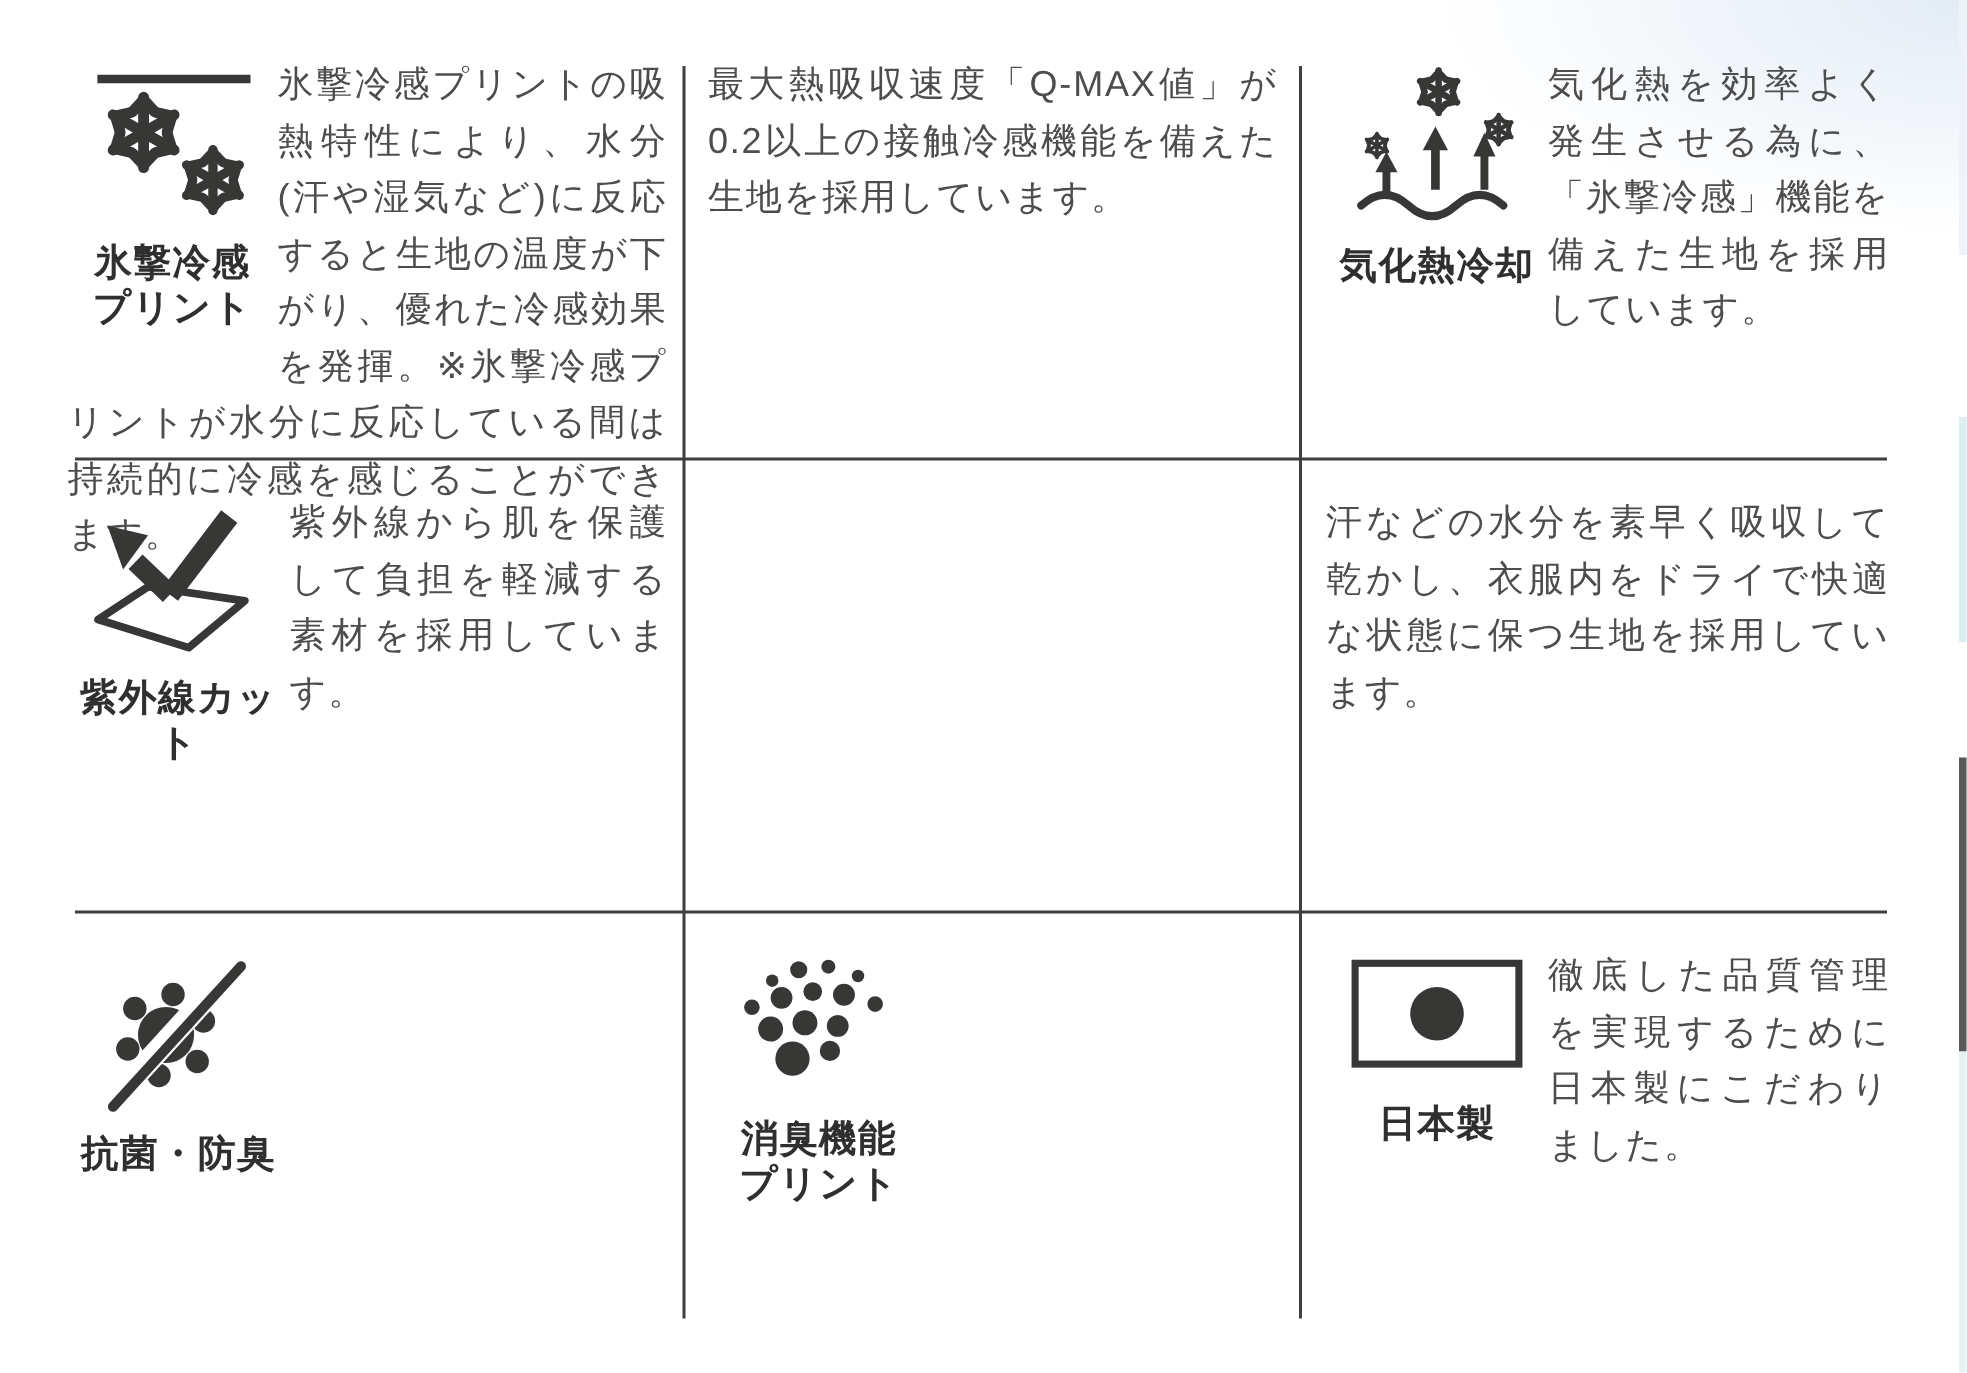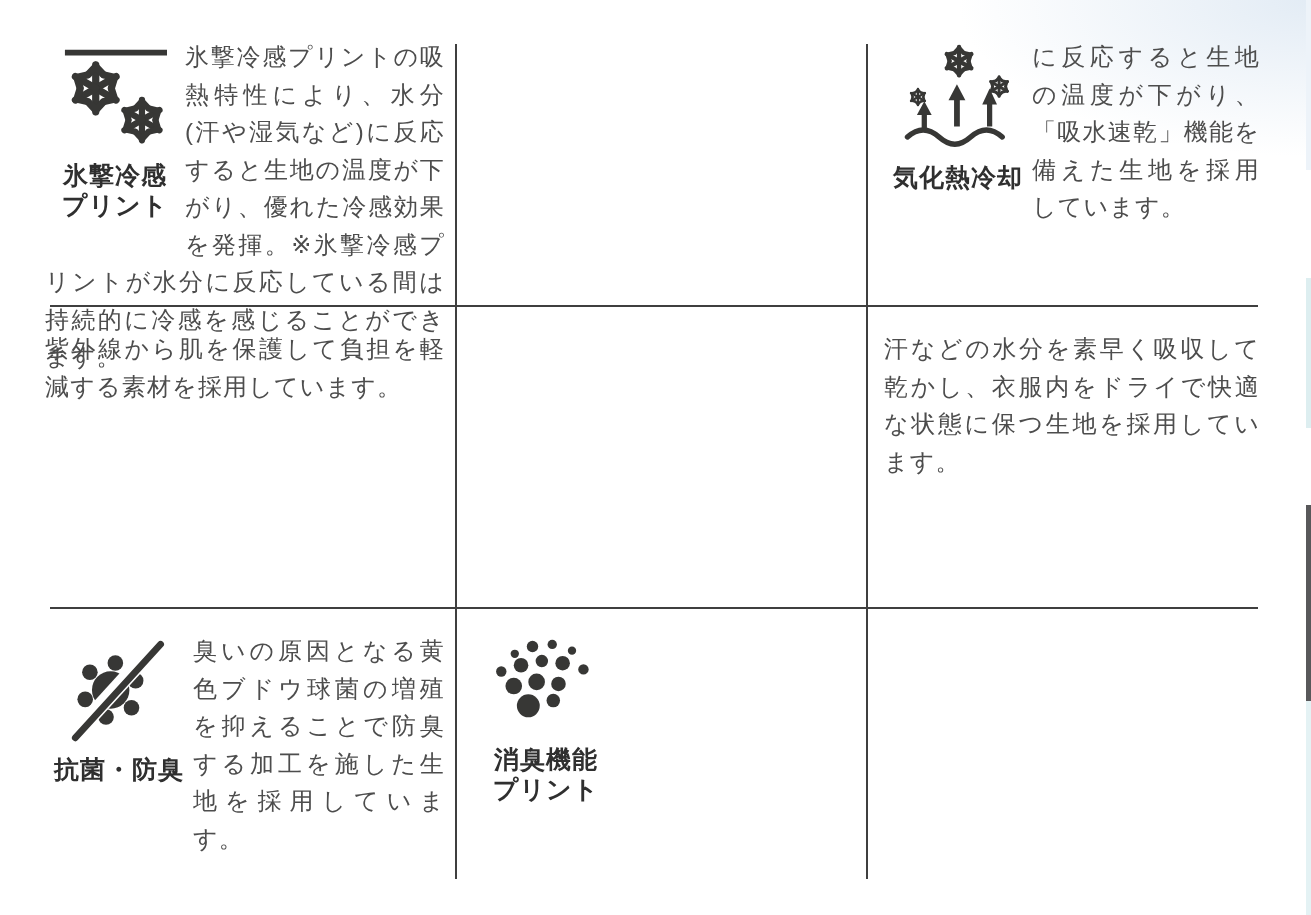--- a/index.html
+++ b/index.html
@@ -75,42 +75,52 @@
       <use href="#sf" transform="translate(40,46) scale(0.58)"></use>
       <use href="#sf" transform="translate(88,79) scale(0.50)"></use>
     </svg>
     <div class="label">氷撃冷感
 プリント</div>
   </div>
   <div class="desc">氷撃冷感プリントの吸熱特性により、水分(汗や湿気など)に反応すると生地の温度が下がり、優れた冷感効果を発揮。※氷撃冷感プリントが水分に反応している間は持続的に冷感を感じることができます。</div>
 </div>
 
 <div class="cell" style="left:472px;top:38px;width:380px">
+  <div class="desc">最大熱吸収速度「Q-MAX値」が0.2以上の接触冷感機能を備えた生地を採用しています。</div>
 </div>
 
 <div class="cell" style="left:884px;top:38px;width:376px">
   <div class="iconblock">
     <svg class="icon" width="118" height="106" viewBox="0 0 112 100">
       <path d="M8,88 C18,79 28,79 38,88 C48,97 58,97 68,88 C78,79 88,79 98,88" fill="none" stroke="#373735" stroke-width="5" stroke-linecap="round"></path>
       <line x1="55" y1="78" x2="55" y2="52" stroke="#373735" stroke-width="5.5"></line>
       <path d="M55,38 L47,53 L63,53 Z" fill="#373735"></path>
       <line x1="24" y1="80" x2="24" y2="66" stroke="#373735" stroke-width="5"></line>
       <path d="M24,54 L17,67 L31,67 Z" fill="#373735"></path>
       <line x1="86" y1="78" x2="86" y2="56" stroke="#373735" stroke-width="5"></line>
       <path d="M86,42 L79,57 L93,57 Z" fill="#373735"></path>
       <use href="#sf" transform="translate(57,16) scale(0.32)"></use>
       <use href="#sf" transform="translate(18,50) scale(0.18)"></use>
       <use href="#sf" transform="translate(95,40) scale(0.22)"></use>
     </svg>
     <div class="label">気化熱冷却</div>
   </div>
-  <div class="desc">に反応すると生地の温度が下がり、「吸水速乾」機能を備えた生地を採用しています。</div>
+  <div class="desc">気化熱を効率よく発生させる為に、「氷撃冷感」機能を備えた生地を採用しています。</div>
 </div>
 
 <div class="cell" style="left:45px;top:330px;width:400px">
+  <div class="iconblock">
+    <svg class="icon" width="124" height="102" viewBox="0 0 115 98">
+      <path d="M6,74 L38,53 L100,62 L64,92 Z" fill="none" stroke="#373735" stroke-width="5" stroke-linejoin="round"></path>
+      <line x1="90" y1="8" x2="52" y2="58" stroke="#373735" stroke-width="13"></line>
+      <line x1="52" y1="58" x2="30" y2="37" stroke="#373735" stroke-width="13"></line>
+      <path d="M12,14 L38,20 L22,42 Z" fill="#373735"></path>
+    </svg>
+    <div class="label">紫外線カット</div>
+  </div>
   <div class="desc">紫外線から肌を保護して負担を軽減する素材を採用しています。</div>
 </div>
 
 <div class="cell" style="left:472px;top:330px;width:380px">
 </div>
 
 <div class="cell" style="left:884px;top:330px;width:376px">
   <div class="desc">汗などの水分を素早く吸収して乾かし、衣服内をドライで快適な状態に保つ生地を採用しています。</div>
 </div>
 
@@ -124,21 +134,20 @@
         <circle cx="24" cy="33" r="7.5"></circle>
         <circle cx="19.5" cy="59" r="7.5"></circle>
         <circle cx="39.5" cy="76" r="7.5"></circle>
         <circle cx="64" cy="67" r="7.5"></circle>
       </g>
       <line x1="8" y1="94" x2="90" y2="4" stroke="#ffffff" stroke-width="15"></line>
       <line x1="10" y1="96" x2="92" y2="6" stroke="#373735" stroke-width="6.5" stroke-linecap="round"></line>
     </svg>
     <div class="label">抗菌・防臭</div>
   </div>
-  <div class="desc">臭いの原因となる黄色ブドウ球菌の増殖を抑えることで防臭する加工を施した生地を採用しています。</div>
 </div>
 
 <div class="cell" style="left:472px;top:632px;width:380px">
   <div class="iconblock">
     <svg class="icon" width="104" height="94" viewBox="0 0 100 88">
       <g fill="#373735">
         <circle cx="20" cy="14" r="4"></circle>
         <circle cx="37" cy="7" r="5.5"></circle>
         <circle cx="56" cy="5" r="4.5"></circle>
         <circle cx="75" cy="11" r="4"></circle>
@@ -153,13 +162,21 @@
         <circle cx="33" cy="64" r="11"></circle>
         <circle cx="57" cy="59" r="6.5"></circle>
       </g>
     </svg>
     <div class="label">消臭機能
 プリント</div>
   </div>
 </div>
 
 <div class="cell" style="left:884px;top:632px;width:376px">
+  <div class="iconblock">
+    <svg class="icon" width="118" height="84" viewBox="0 0 112 80">
+      <rect x="4" y="4" width="104" height="64" fill="#ffffff" stroke="#373735" stroke-width="4.5"></rect>
+      <circle cx="56" cy="36" r="17" fill="#373735"></circle>
+    </svg>
+    <div class="label">日本製</div>
+  </div>
+  <div class="desc">徹底した品質管理を実現するために日本製にこだわりました。</div>
 </div>
 
 </body></html>

